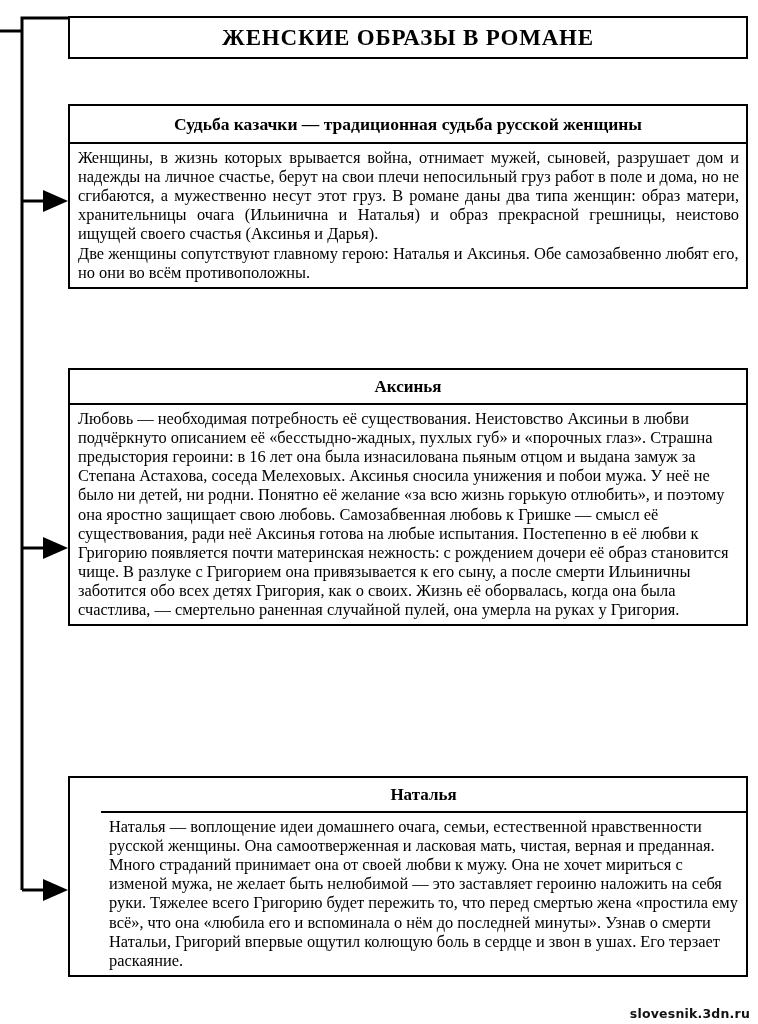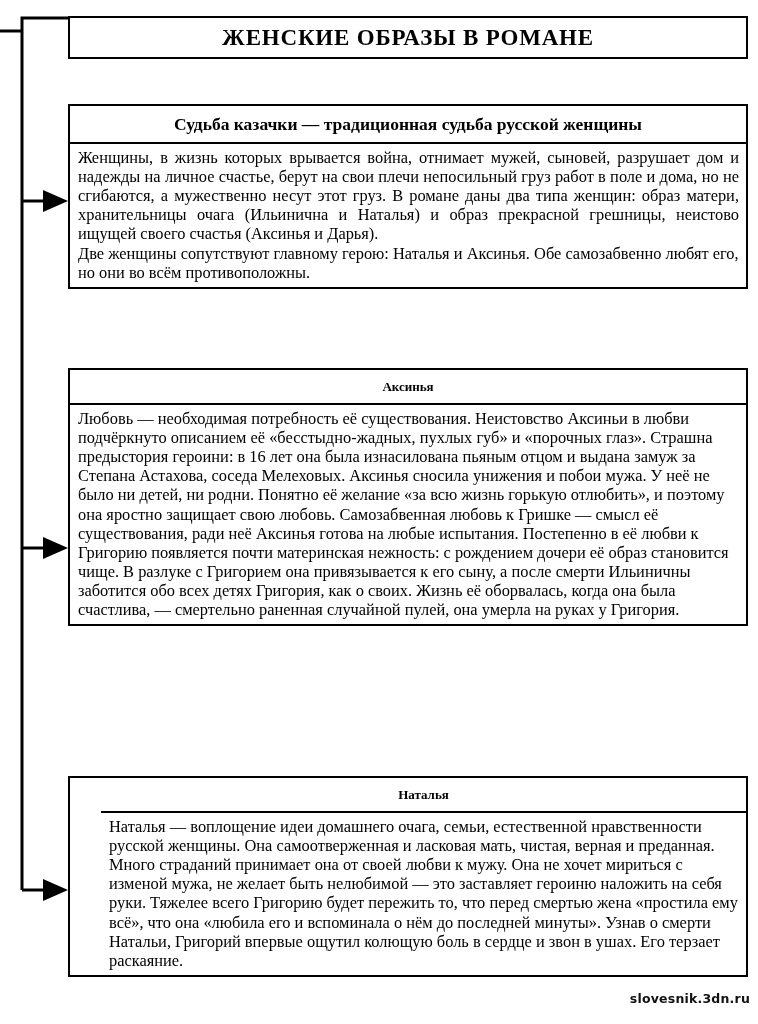--- a/index.html
+++ b/index.html
@@ -65,21 +65,21 @@
     display: flex;
     align-items: center;
     justify-content: center;
   }
   .section-head.wide-head {
     font-size: 17.5px;
     height: 38px;
     padding: 0 6px;
   }
   .section-head.name-head {
-    font-size: 13px;
+    font-size: 17px;
     height: 35px;
   }
 
   .section-body {
     padding: 4px 7px 5px 8px;
     font-size: 16.4px;
     line-height: 1.165;
     text-align: justify;
     text-justify: inter-word;
     hyphens: manual;
@@ -96,21 +96,21 @@
 
   
   #node-kazachka { top: 104px; }
   #node-aksinya  { top: 368px; }
   #node-natalya  { top: 776px; padding-left: 31px; }
 
   
   .watermark {
     position: absolute;
     right: 8px;
-    bottom: 18px;
+    bottom: 3px;
     font-family: "DejaVu Sans", "Liberation Sans", sans-serif;
     font-size: 12.5px;
     font-weight: bold;
     color: #111;
     letter-spacing: 0.2px;
   }
 </style>
 </head>
 <body>
 

